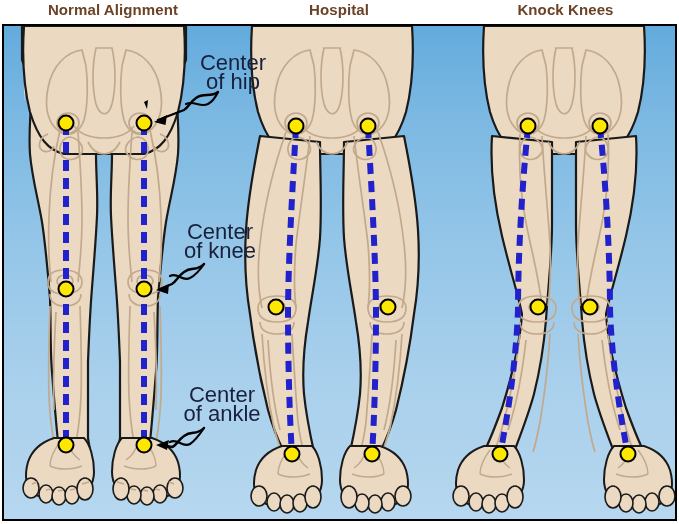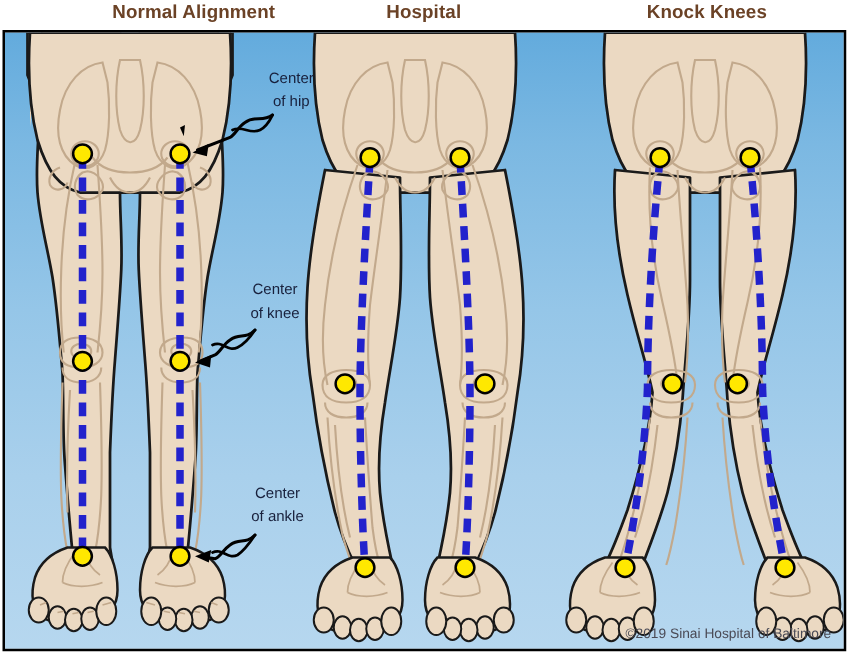--- a/index.html
+++ b/index.html
@@ -2,33 +2,33 @@
 <html><head>
 <meta charset="utf-8">
 <style>
   html,body{margin:0;padding:0;background:#fff;}
   body{width:679px;height:524px;font-family:"Liberation Sans",sans-serif;overflow:hidden;}
   #root{position:relative;width:679px;height:524px;}
 
   .titles{position:absolute;left:0;top:0;width:679px;height:24px;}
   .title{position:absolute;top:1px;font-size:15px;font-weight:bold;color:#6b4226;
          letter-spacing:.1px;text-align:center;white-space:nowrap;}
-  .t0{left:0;width:226px;margin-left:42px;}
+  .t0{left:0;width:226px;}
   .t1{left:226px;width:226px;}
   .t2{left:452px;width:227px;text-align:center;}
 
   .frame{position:absolute;left:2px;top:24px;width:675px;height:497px;
          border:2px solid #000;box-sizing:border-box;overflow:hidden;
          background:linear-gradient(180deg,#63abdd 0%,#7bb8e2 18%,#95c6e8 45%,#a9d0ec 72%,#b6d7ef 100%);}
   .frame svg{display:block;}
 
   .copyright{position:absolute;right:10px;bottom:6px;font-size:11px;color:#4a4a55;
              font-family:"Liberation Sans",sans-serif;white-space:nowrap;}
 
-  .calloutText{position:absolute;color:#18203c;font-size:12px;line-height:19px;
+  .calloutText{position:absolute;color:#18203c;font-size:22px;line-height:19px;
                text-align:center;white-space:pre-line;font-family:"Liberation Sans",sans-serif;}
   .c-hip{left:185px;top:53px;width:96px;}
   .c-knee{left:168px;top:222px;width:104px;}
   .c-ankle{left:168px;top:385px;width:108px;}
 </style>
 </head>
 <body>
 
 <div id="root">
 
@@ -379,21 +379,20 @@
           <path d="M152,264 l13,-6 l-1,10 Z" fill="#000"></path>
         </g>
 
         <g>
           <path d="M200,402 C192,410 188,404 180,410 C174,414 172,420 168,421 L156,419" fill="none" stroke="#000" stroke-width="2.4" stroke-linecap="round"></path>
           <path d="M152,419 l13,-5 l-2,10 Z" fill="#000"></path>
         </g>
       </g>
     </svg>
 
-    <div class="copyright">©2019 Sinai Hospital of Baltimore</div>
   </div>
 
   <div class="calloutText c-hip">Center
 of hip</div>
   <div class="calloutText c-knee">Center
 of knee</div>
   <div class="calloutText c-ankle">Center
 of ankle</div>
 
 </div>

